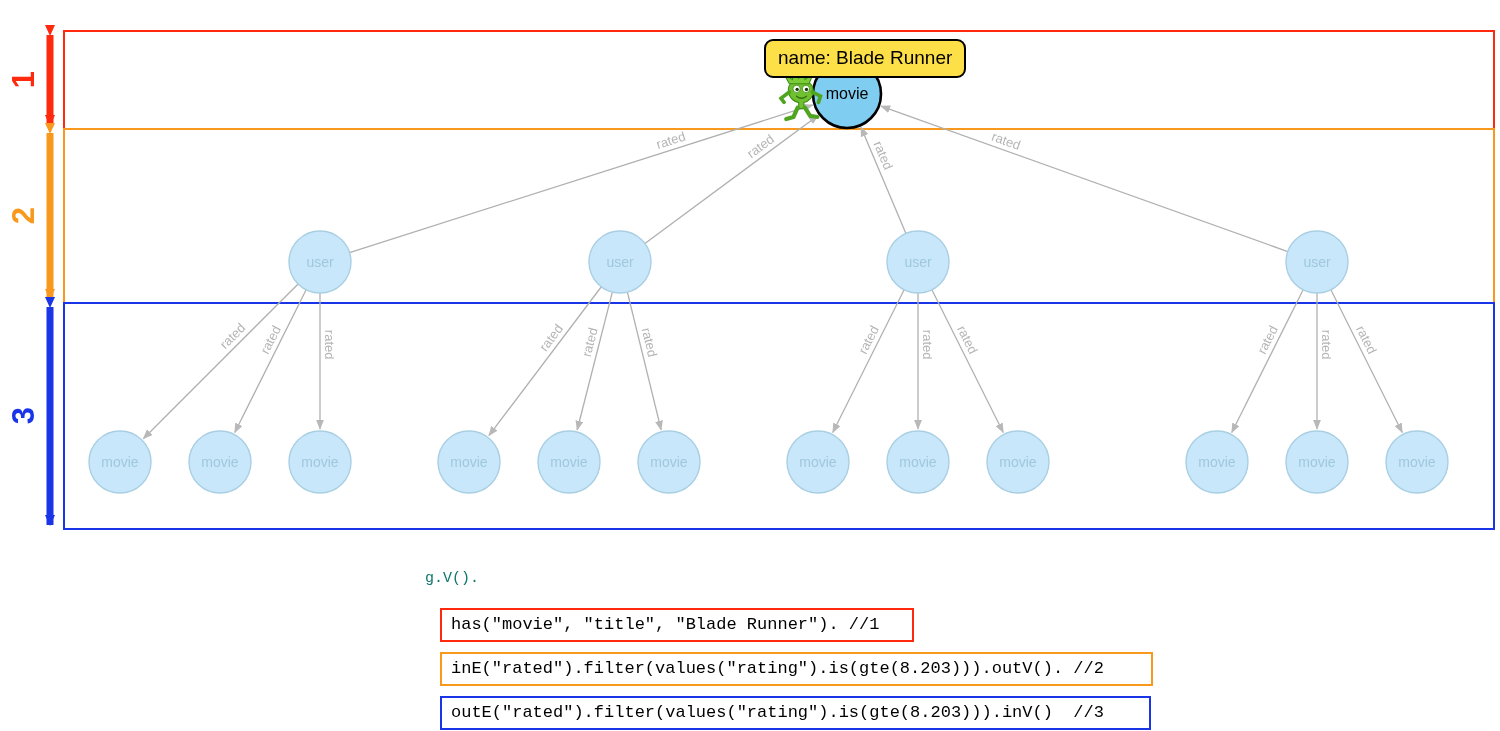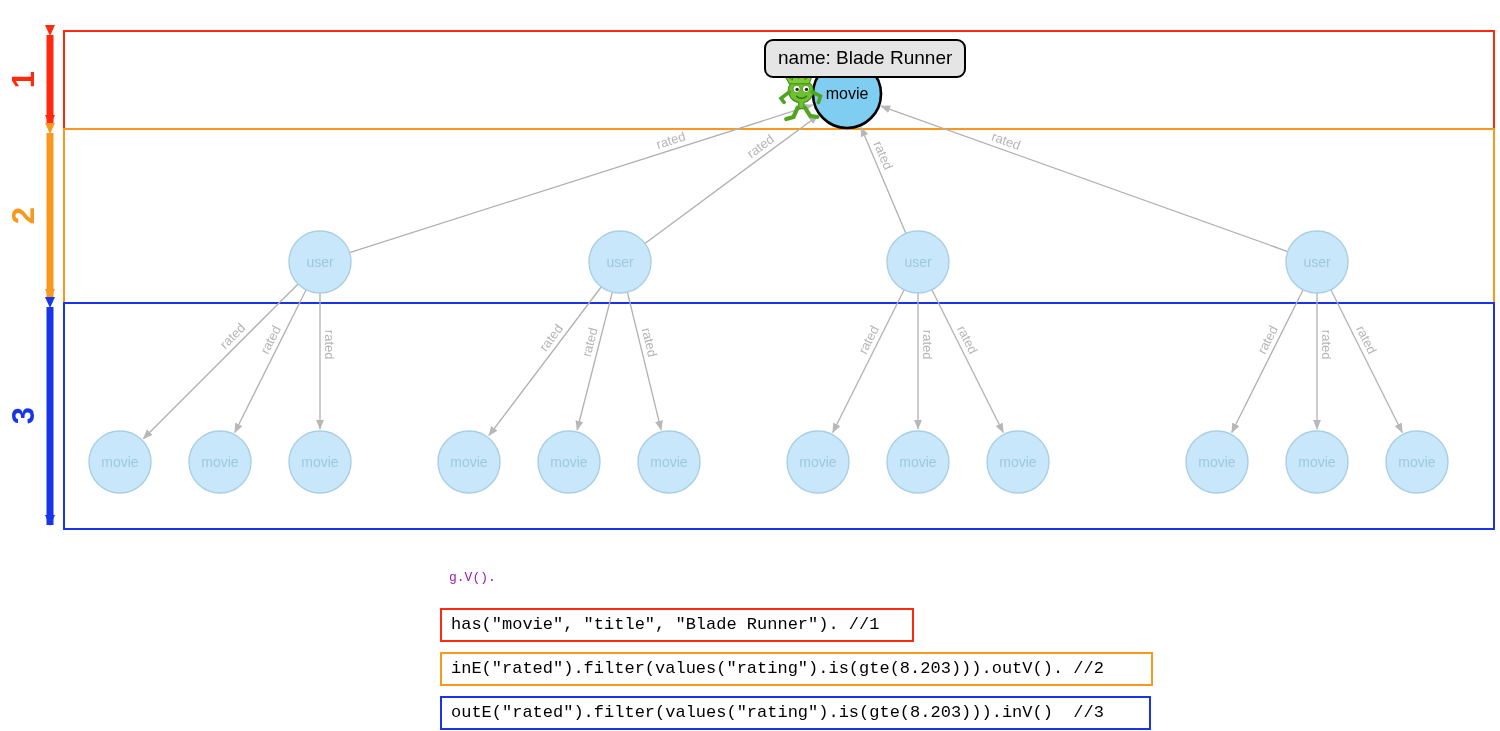--- a/index.html
+++ b/index.html
@@ -24,37 +24,36 @@
     transform-origin: center center;
     white-space: nowrap;
     line-height: 1;
   }
 
   
   .prop-box {
     position: absolute;
     border: 2px solid #000000;
     border-radius: 9px;
-    background: #e5e5e5;
+    background: #fde047;
     font-size: 19px;
     color: #000000;
     padding: 6px 12px 7px 12px;
     white-space: nowrap;
     font-family: "Liberation Sans", sans-serif;
   }
 
   
   .code-root {
     position: absolute;
     font-family: "Liberation Mono", monospace;
-    font-size: 13px;
-    color: #a21caf;
+    font-size: 15px;
+    color: #0f766e;
     white-space: pre;
     letter-spacing: 0px;
-    margin-left: 24px;
   }
   .code-line {
     position: absolute;
     font-family: "Liberation Mono", monospace;
     font-size: 17px;
     color: #000000;
     background: #ffffff;
     white-space: pre;
     padding: 6px 9px 7px 9px;
     border-width: 2px;

